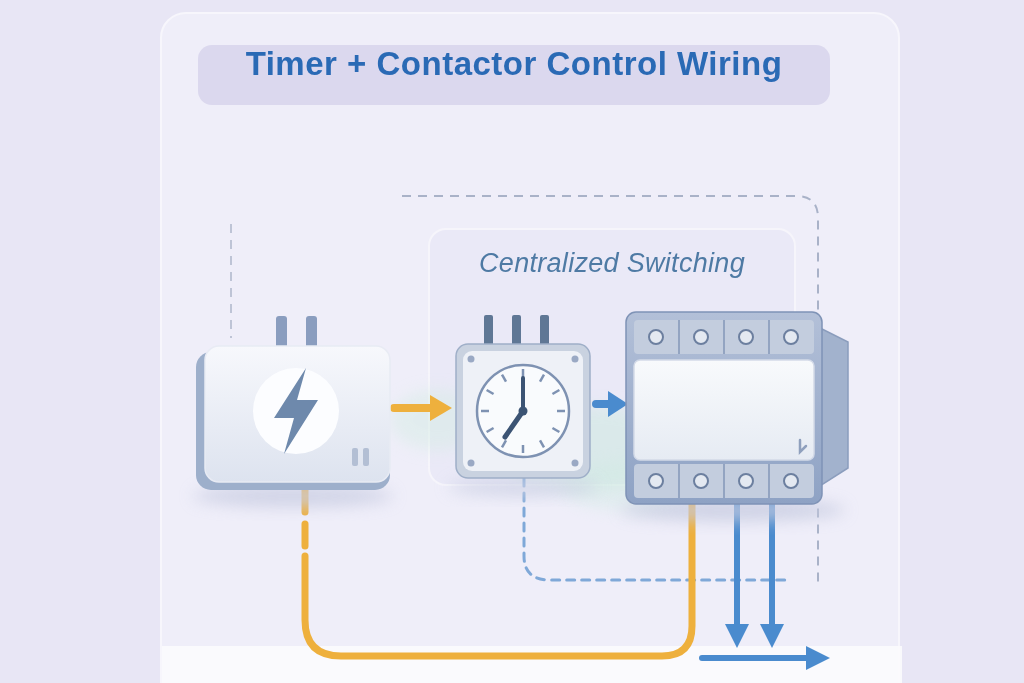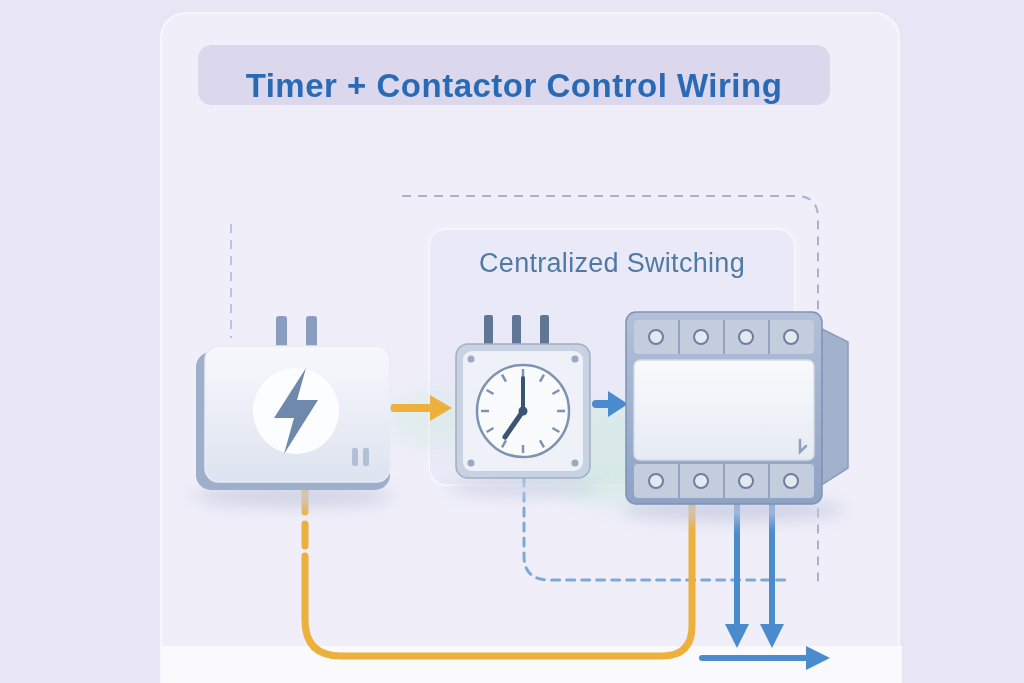--- a/index.html
+++ b/index.html
@@ -8,33 +8,34 @@
     background:#e8e6f5;font-family:"Liberation Sans",sans-serif;
   }
   .panel{
     position:absolute;left:160px;top:12px;width:740px;height:700px;
     background:#efeef9;border:2px solid #f7f6fc;border-radius:26px;
     box-sizing:border-box;
   }
   .banner{
     position:absolute;left:198px;top:45px;width:632px;height:60px;
     background:#dbd8ee;border-radius:14px;
-    display:flex;align-items:flex-end;justify-content:center;
+    display:flex;align-items:flex-start;justify-content:center;
   }
   .banner span{
     color:#2a6ab5;font-size:33px;font-weight:600;letter-spacing:.5px;
   }
   .ac-label{
     position:absolute;left:205px;top:185px;
     color:#586b90;font-size:29px;font-weight:500;letter-spacing:.5px;
   }
   .switch-box{
     position:absolute;left:428px;top:228px;width:368px;height:258px;
     background:#eae9f7;border:2px solid #f6f5fb;border-radius:18px;
     box-sizing:border-box;
+    font-style:italic;
   }
   .switch-label{
     position:absolute;left:0;right:0;top:18px;text-align:center;
     color:#4e7aa4;font-size:27px;font-weight:500;letter-spacing:.3px;
   }
   svg.overlay{position:absolute;left:0;top:0;width:1024px;height:683px;}
 </style>
 </head>
 <body>
 

